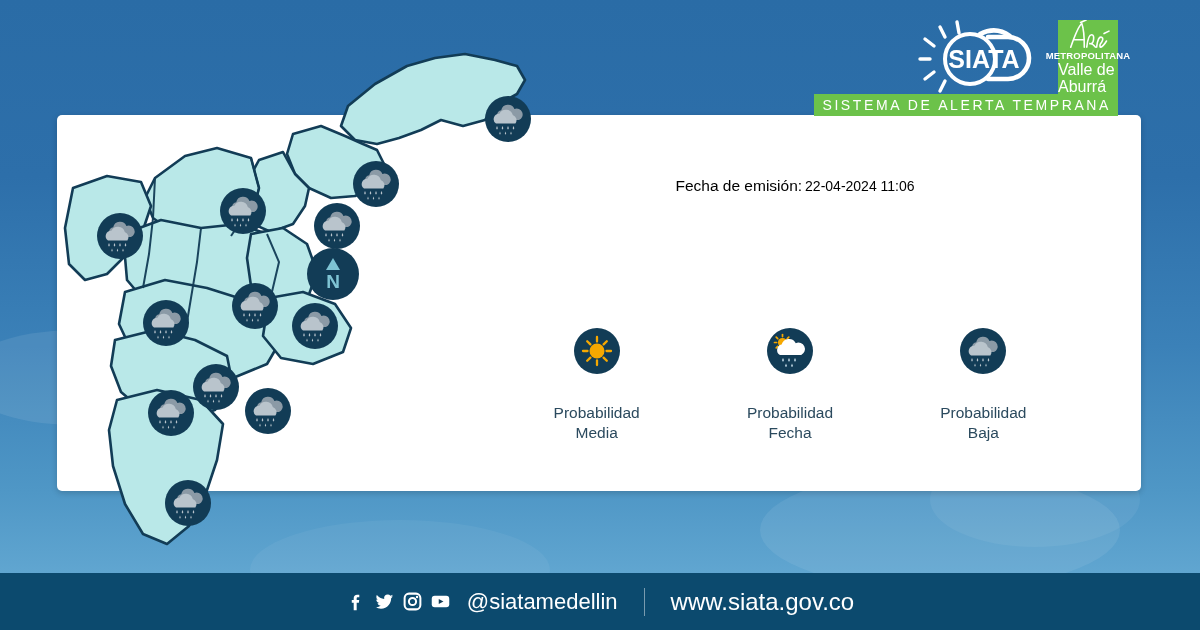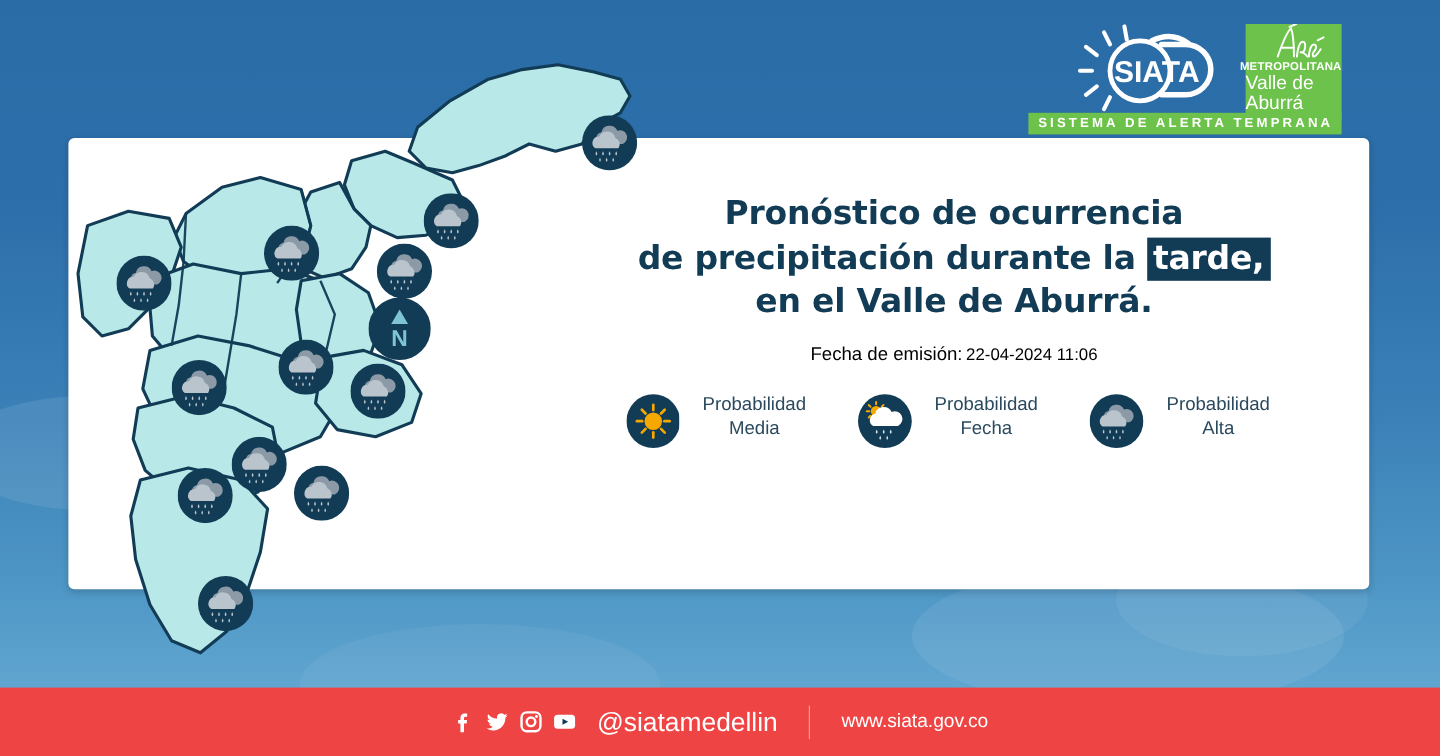--- a/index.html
+++ b/index.html
@@ -43,41 +43,41 @@
     box-shadow: 0 2px 6px rgba(0,0,0,0.18);
   }
 
   
   #logo-area {
     position: absolute; right: 82px; top: 20px;
     display: flex; align-items: flex-start; gap: 8px;
   }
   #siata-logo { width: 132px; height: 78px; }
   #area-logo {
-    width: 80px; height: 80px;
+    width: 60px; height: 80px;
     background: #6cc24a;
     display: flex; flex-direction: column;
-    align-items: flex-end; justify-content: flex-end;
+    align-items: center; justify-content: flex-end;
     padding-bottom: 4px;
   }
   #area-script { width: 72px; height: 50px; }
   .area-line1 {
     color: #fff; font-size: 9.5px; font-weight: bold;
     letter-spacing: 0.2px; line-height: 1.05;
     font-family: "Liberation Sans", sans-serif;
   }
   .area-line2 {
     color: #fff; font-size: 16px; line-height: 1.1;
     font-family: "Liberation Sans", sans-serif;
   }
   #tagline {
     position: absolute; right: 82px; top: 94px;
     background: #6cc24a;
     color: #ffffff;
-    font-size: 11px; font-weight: bold;
+    font-size: 14px; font-weight: normal;
     letter-spacing: 2.6px;
     padding: 3px 7px 3px 8px;
     font-family: "Liberation Sans", sans-serif;
     white-space: nowrap;
   }
 
   
   #map-wrap {
     position: absolute; left: 55px; top: 48px;
     width: 480px; height: 520px;
@@ -114,55 +114,55 @@
   #date-value { font-size: 14px; margin-left: 3px; }
 
   
   #legend {
     position: absolute; left: 500px; top: 328px;
     width: 580px;
     display: flex; justify-content: space-around;
   }
   .legend-item {
     width: 150px; text-align: center;
-    display: flex; flex-direction: row; align-items: flex-start; gap: 19px;
+    display: flex; flex-direction: column; align-items: center; gap: 19px;
   }
   .legend-icon { width: 46px; height: 46px; margin-bottom: 10px; }
   .legend-label {
     color: #2b4a5e;
     font-family: "Liberation Sans", sans-serif;
     font-size: 15.5px;
     line-height: 1.32;
   }
 
   
   #footer {
     position: absolute; left: 0; bottom: 0;
     width: 1200px; height: 57px;
-    background: #ef4444;
+    background: #0c4a6e;
     display: flex; align-items: center; justify-content: center;
     gap: 0;
   }
   #social { display: flex; align-items: center; gap: 7px; }
   .social-icon { width: 21px; height: 21px; }
   #handle {
     color: #ffffff;
     font-family: "Liberation Sans", sans-serif;
     font-size: 22px;
     margin-left: 16px;
   }
   #divider {
     width: 1px; height: 28px;
     background: rgba(255,255,255,0.45);
     margin: 0 26px;
   }
   #website {
     color: #ffffff;
     font-family: "Liberation Sans", sans-serif;
-    font-size: 16px;
+    font-size: 24px;
   }
 </style>
 </head>
 <body>
 
 <div id="bg">
   <div class="bg-cloud" id="bgc1"></div>
   <div class="bg-cloud" id="bgc2"></div>
   <div class="bg-cloud" id="bgc3"></div>
   <div class="bg-cloud" id="bgc4"></div>
@@ -431,25 +431,20 @@
         <path d="M23 30 q1.5 2.5 0 3.5 q-1.5 -1 0 -3.5z"></path>
         <path d="M28.5 30 q1.5 2.5 0 3.5 q-1.5 -1 0 -3.5z"></path>
         <path d="M15 35.5 q1.4 2.3 0 3.2 q-1.4 -0.9 0 -3.2z"></path>
         <path d="M20.5 35.5 q1.4 2.3 0 3.2 q-1.4 -0.9 0 -3.2z"></path>
         <path d="M26 35.5 q1.4 2.3 0 3.2 q-1.4 -0.9 0 -3.2z"></path>
       </g>
     </svg></div>
   </div>
 
 <div id="panel">
-  <div id="headline">
-    <div>Pronóstico de ocurrencia</div>
-    <div><span>de precipitación durante la </span><span class="hl-mark">tarde,</span></div>
-    <div>en el Valle de Aburrá.</div>
-  </div>
   <div id="date-row">
     <span>Fecha de emisión:</span><span id="date-value">22-04-2024 11:06</span>
   </div>
 </div>
 
 <div id="legend">
   <div class="legend-item">
     <svg class="legend-icon" viewBox="0 0 46 46">
       <circle cx="23" cy="23" r="23" fill="#123c56"></circle>
       <circle cx="23" cy="23" r="7.5" fill="#f6a800"></circle>
@@ -506,21 +501,21 @@
         <path d="M17.5 30 q1.5 2.5 0 3.5 q-1.5 -1 0 -3.5z"></path>
         <path d="M23 30 q1.5 2.5 0 3.5 q-1.5 -1 0 -3.5z"></path>
         <path d="M28.5 30 q1.5 2.5 0 3.5 q-1.5 -1 0 -3.5z"></path>
         <path d="M15 35.5 q1.4 2.3 0 3.2 q-1.4 -0.9 0 -3.2z"></path>
         <path d="M20.5 35.5 q1.4 2.3 0 3.2 q-1.4 -0.9 0 -3.2z"></path>
         <path d="M26 35.5 q1.4 2.3 0 3.2 q-1.4 -0.9 0 -3.2z"></path>
       </g>
     </svg>
     <div class="legend-label">
       <div>Probabilidad</div>
-      <div>Alta</div>
+      <div>Baja</div>
     </div>
   </div>
 </div>
 
 <div id="footer">
   <div id="social">
     <svg class="social-icon" viewBox="0 0 24 24">
       <path d="M15.2 4.2h-2.5c-2.4 0-3.9 1.6-3.9 4v2.1H6.6v3.2h2.2V22h3.4v-8.5h2.5l.4-3.2h-2.9V8.6c0-.9.3-1.5 1.6-1.5h1.4V4.2z" fill="#ffffff"></path>
     </svg>
     <svg class="social-icon" viewBox="0 0 24 24">

